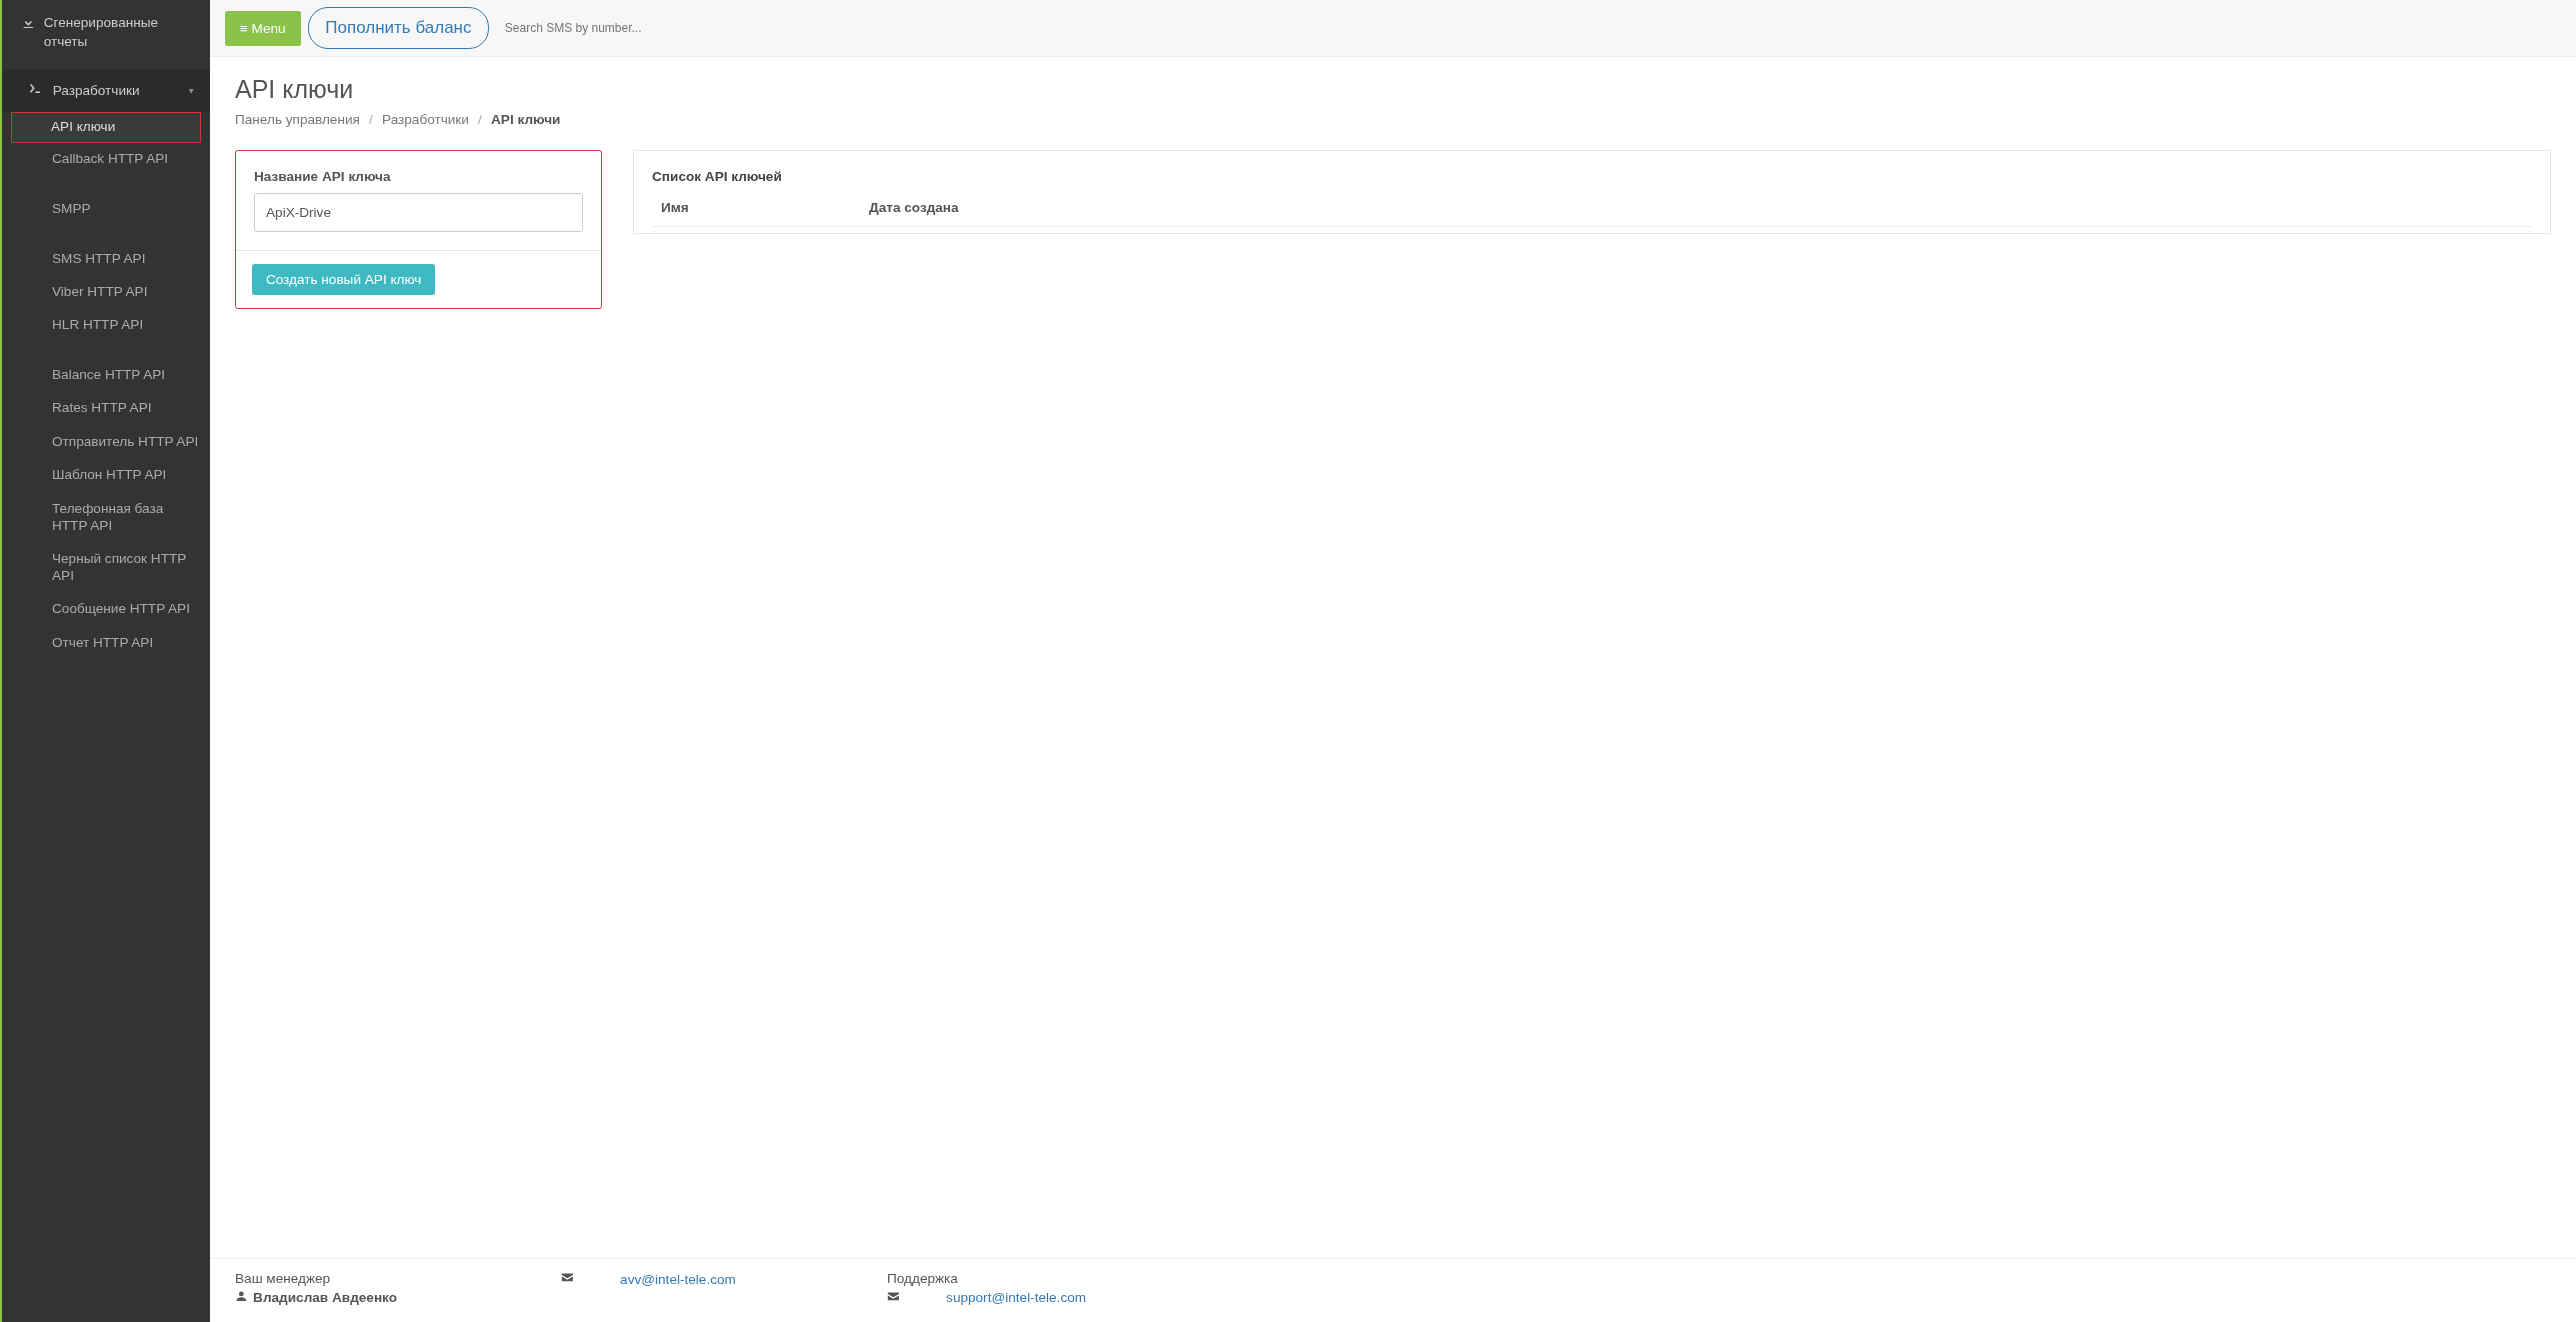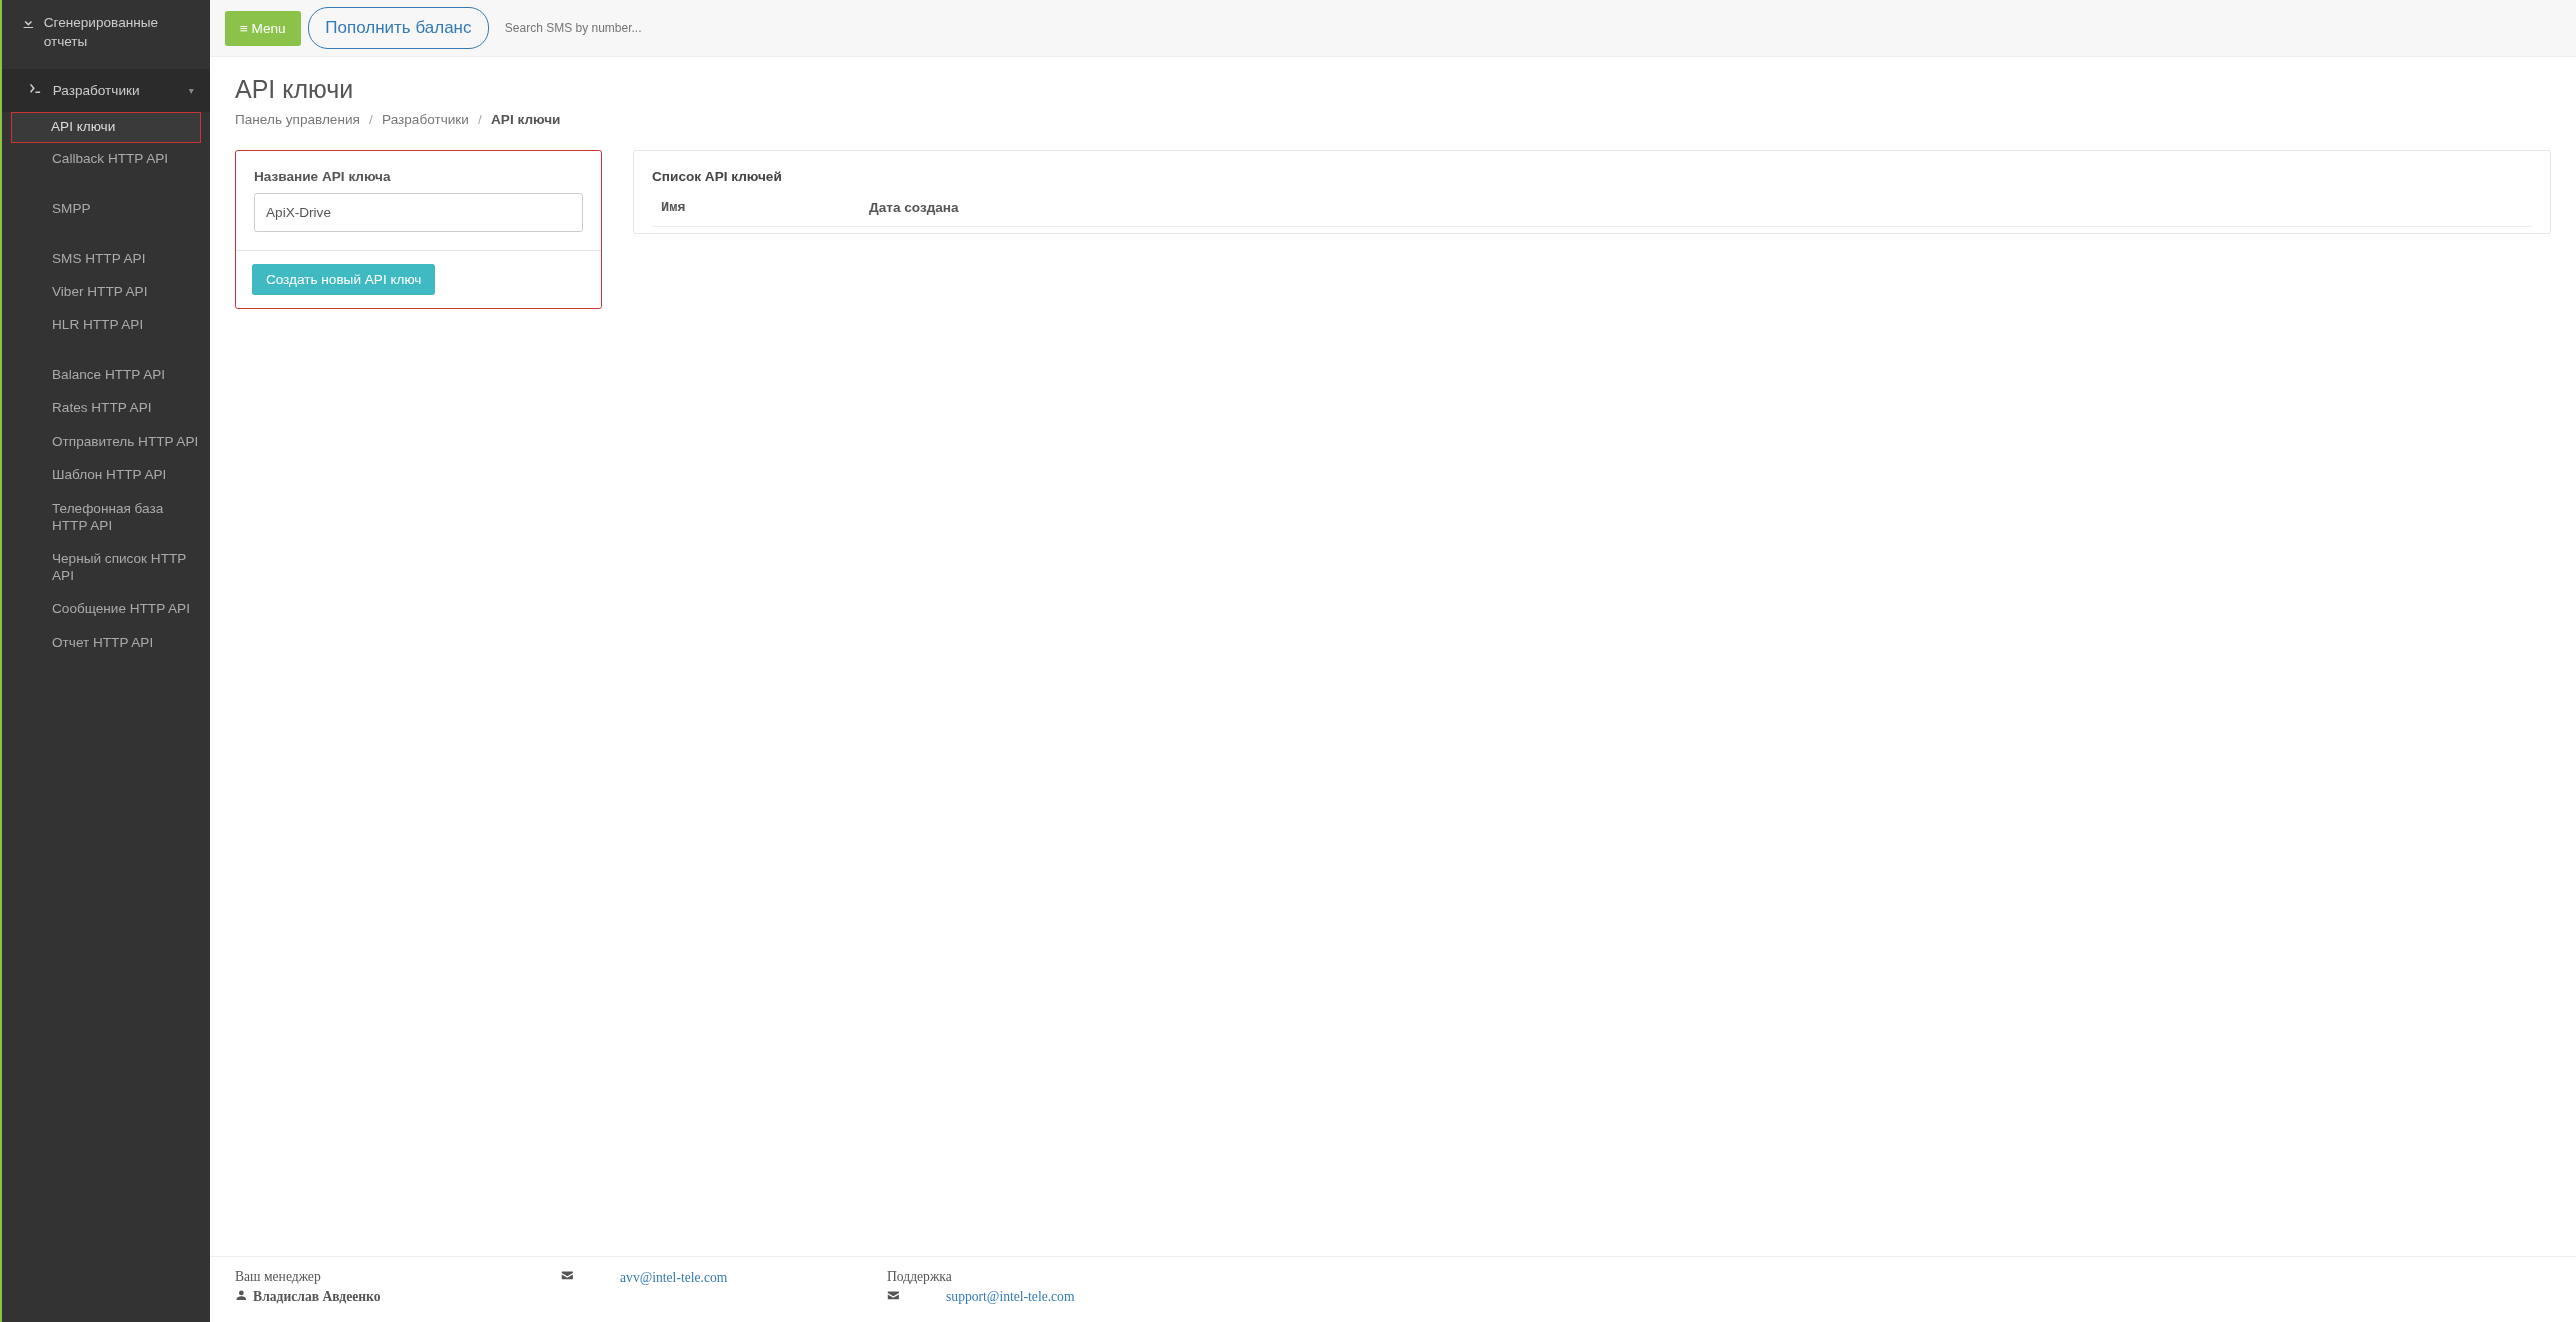--- a/index.html
+++ b/index.html
@@ -142,31 +142,31 @@
 .panel.list .panel-body { padding-bottom: 5.4px; }
 .panel-title { font-weight: 700; font-size: 13.6px; color: #444; }
 .table-head {
   padding: 16.3px 9px 11px 9px;
   border-bottom: 0.9px solid #eee;
   display: flex;
   font-size: 13.6px;
   font-weight: 600;
   color: #555;
 }
-.table-head .col1 { width: 208px; font-family: Liberation Mono, monospace; }
+.table-head .col1 { width: 208px; }
 
 .footer {
   border-top: 0.9px solid #eee;
   padding: 12.7px 25px;
   display: flex;
   gap: 72px;
   font-size: 13.6px;
   color: #555;
 }
-.footer-col { min-width: 254px; font-family: Liberation Serif, serif; }
+.footer-col { min-width: 254px; }
 .footer a { color: #337ab7; text-decoration: none; margin-left: 41px; }
 .footer .bold { font-weight: 700; }
 .footer-line { display: flex; align-items: center; gap: 5.4px; margin-bottom: 3.6px; }
 
 .icon-svg { width: 12.7px; height: 12.7px; }
 </style>
 </head>
 <body>
 
 <div class="sidebar">

